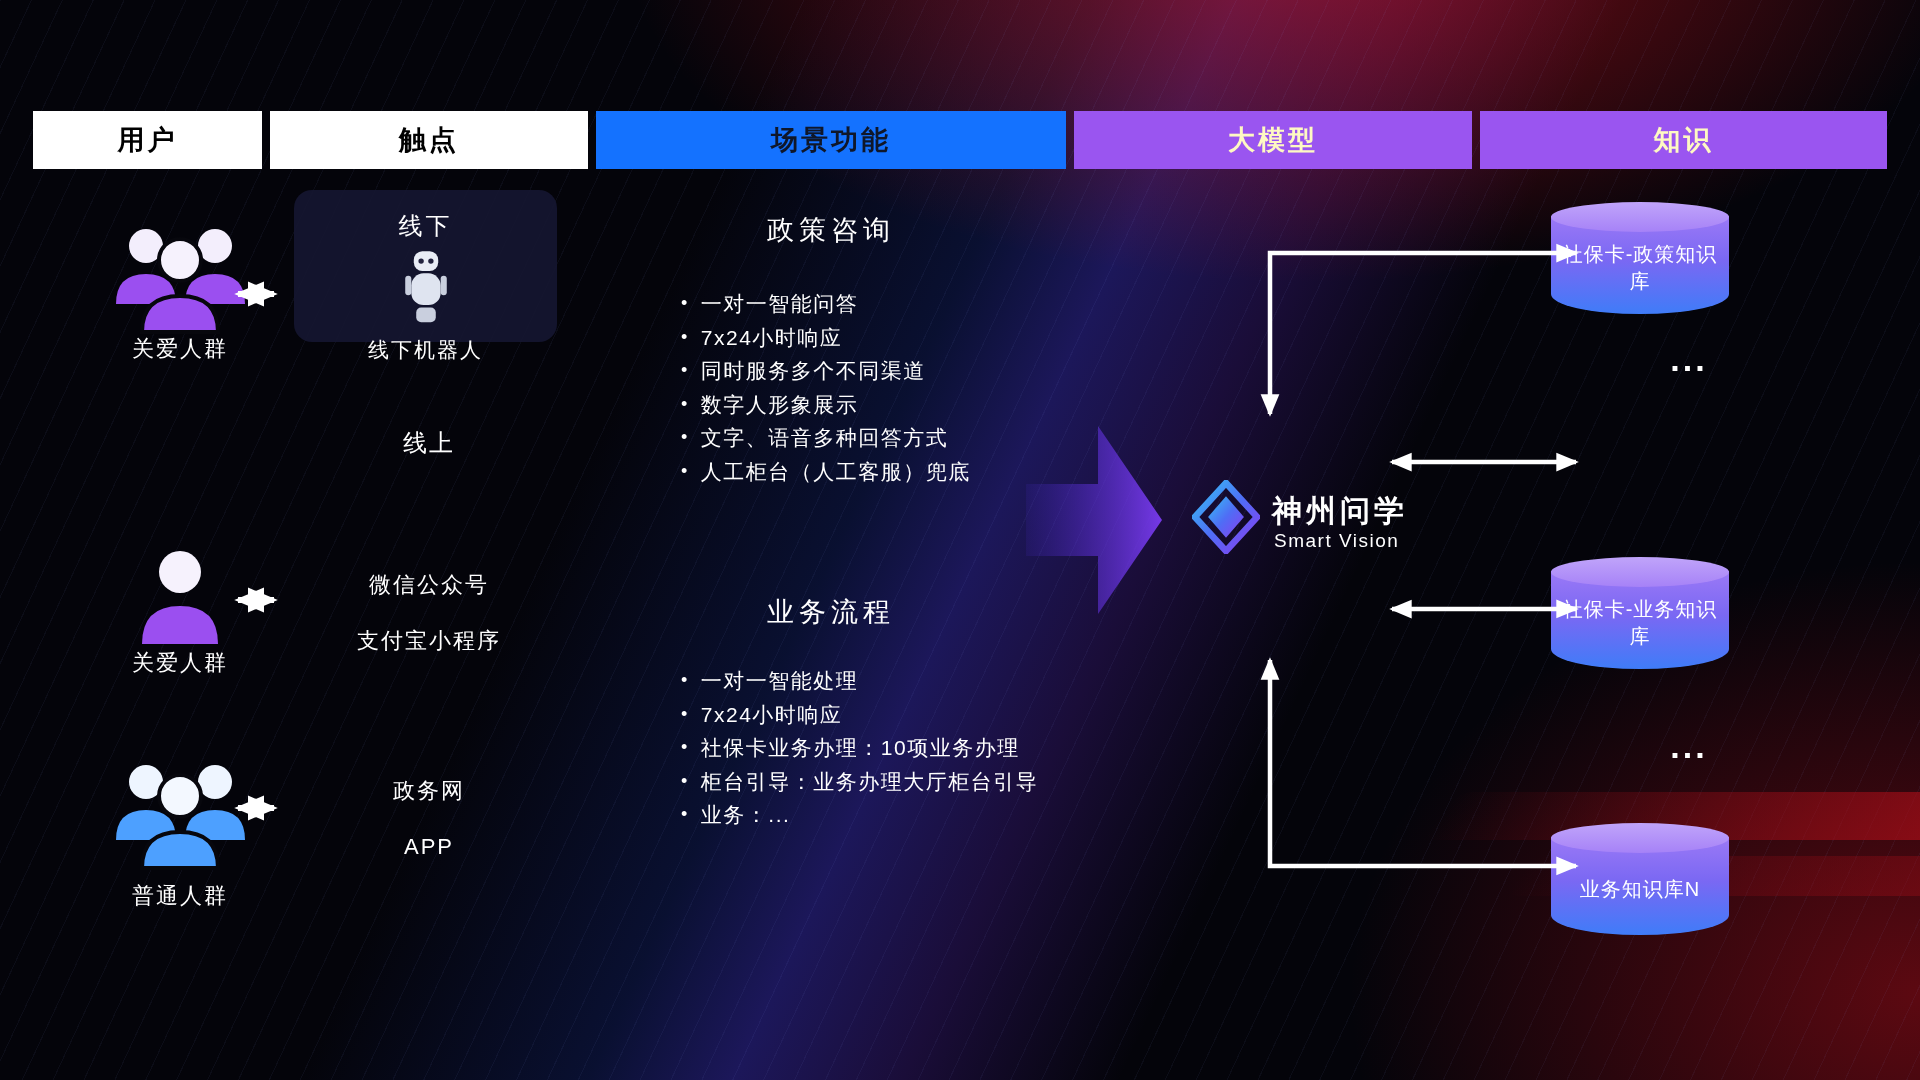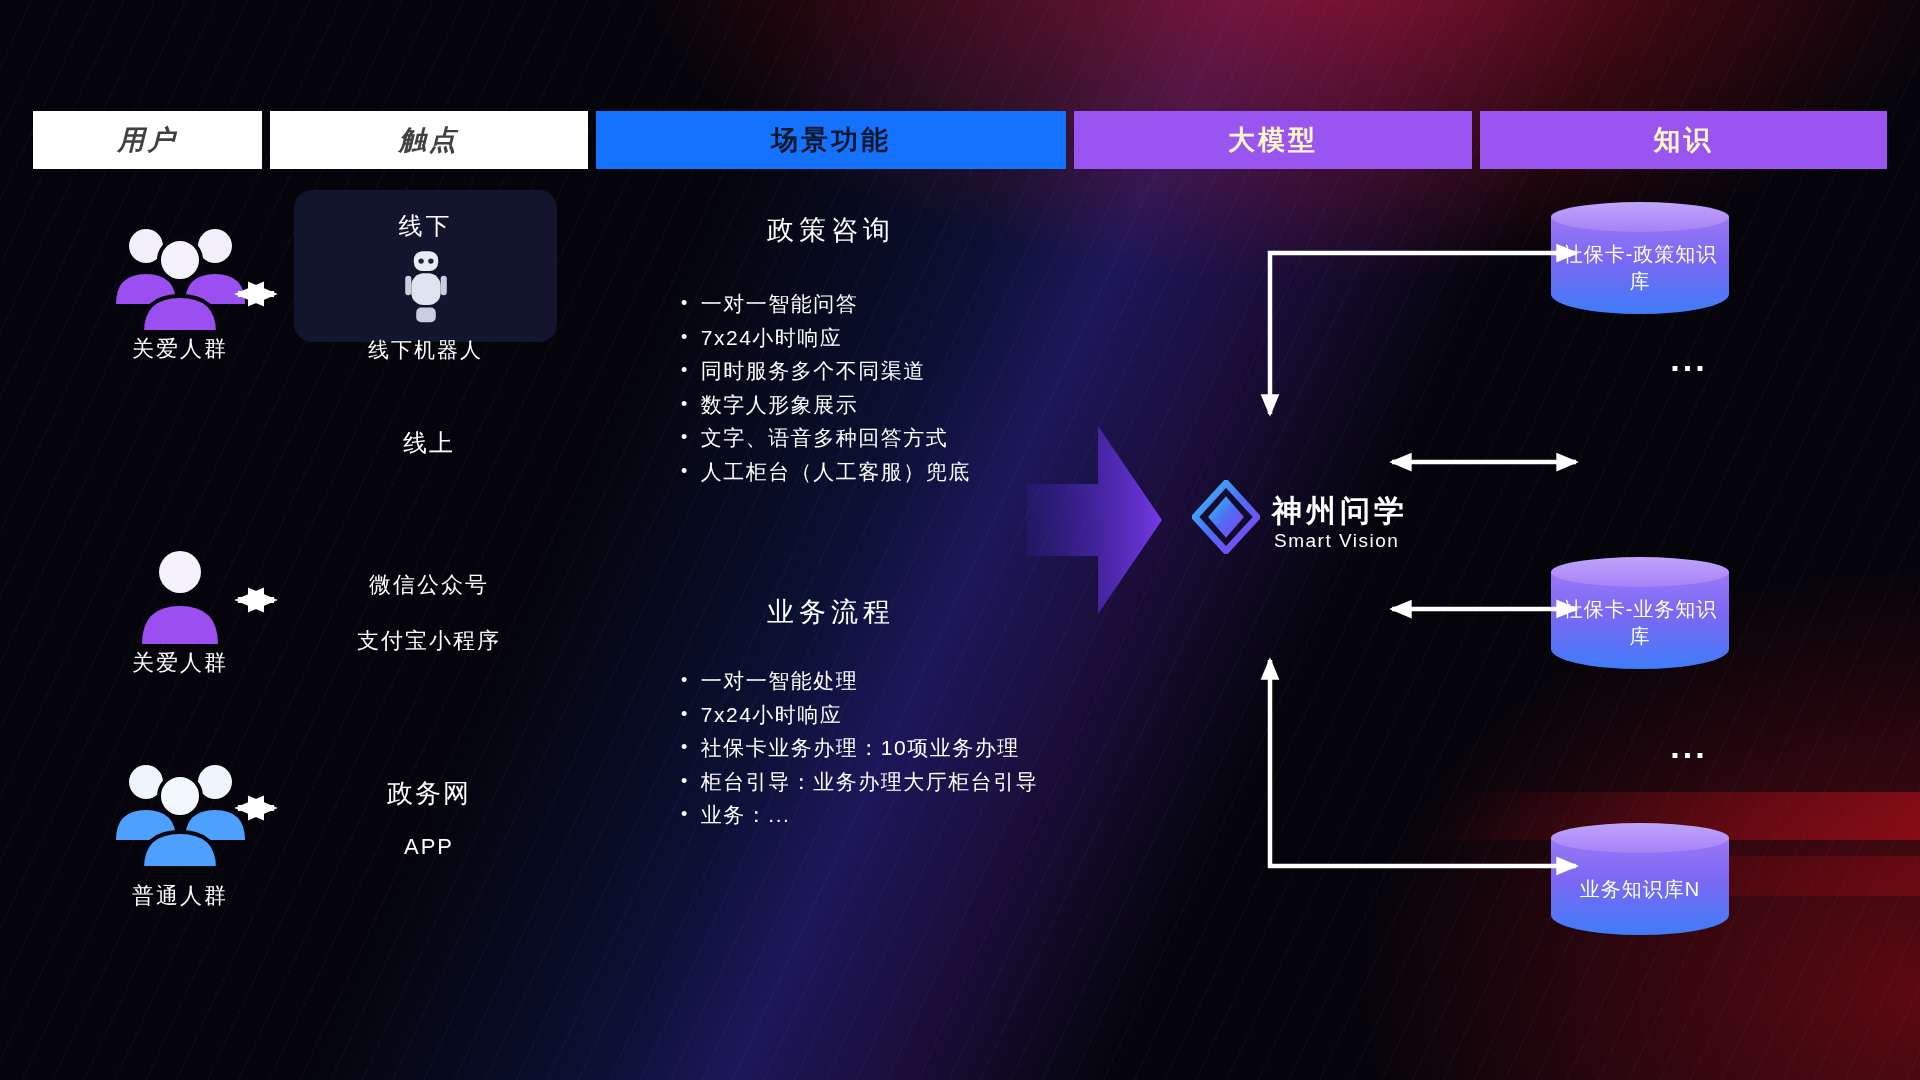--- a/index.html
+++ b/index.html
@@ -18,21 +18,21 @@
     background:repeating-linear-gradient(115deg, rgba(140,160,255,.055) 0 1px, transparent 1px 28px);
   }
   .chev { position:absolute; transform:skewX(-38deg); border-radius:14px; pointer-events:none; }
   .chev1 { left:1440px; top:792px; width:520px; height:48px;
            background:linear-gradient(90deg, rgba(140,12,22,0), rgba(168,14,24,.72)); }
   .chev2 { left:1520px; top:856px; width:470px; height:40px;
            background:linear-gradient(90deg, rgba(120,10,18,0), rgba(150,12,22,.5)); }
 
   .hdr { position:absolute; top:111px; height:58px; display:flex; align-items:center;
          justify-content:center; font-size:27px; font-weight:bold; letter-spacing:3px; }
-  .hdr-white { background:#ffffff; color:#404040;font-style:italic; }
+  .hdr-white { background:#ffffff; color:#000000; }
   .hdr-blue  { background:#1472ff; color:#0f172a; }
   .hdr-purple{ background:#9a55f0; color:#fef9c3; }
 
   .icon-abs { position:absolute; }
   .ulabel { position:absolute; width:200px; text-align:center; font-size:22px; letter-spacing:2px; }
 
   .tp-card { position:absolute; left:294px; top:190px; width:263px; height:152px;
              background:rgba(22,23,50,.88); border-radius:18px; }
   .tp-card-title { position:absolute; left:0; top:20px; width:100%; text-align:center;
                    font-size:24px; letter-spacing:3px; }
@@ -114,21 +114,21 @@
       <rect x="1" y="22" width="5" height="16" rx="2.5" fill="#c9cfde"></rect>
       <rect x="30" y="22" width="5" height="16" rx="2.5" fill="#c9cfde"></rect>
       <rect x="10" y="48" width="16" height="12" rx="4" fill="#c9cfde"></rect>
     </svg>
     <div class="tp-card-sub">线下机器人</div>
   </div>
 
   <div class="tp-text" style="top:427px;font-size:24px">线上</div>
   <div class="tp-text" style="top:570px;font-size:22px">微信公众号</div>
   <div class="tp-text" style="top:626px;font-size:22px">支付宝小程序</div>
-  <div class="tp-text" style="top:776px;font-size:26px">政务网</div>
+  <div class="tp-text" style="top:776px;font-size:22px">政务网</div>
   <div class="tp-text" style="top:834px;font-size:22px">APP</div>
 
   <div class="sc-title" style="top:212px">政策咨询</div>
   <div class="bullets" style="left:681px;top:288px">
     <div class="bullet">一对一智能问答</div>
     <div class="bullet">7x24小时响应</div>
     <div class="bullet">同时服务多个不同渠道</div>
     <div class="bullet">数字人形象展示</div>
     <div class="bullet">文字、语音多种回答方式</div>
     <div class="bullet">人工柜台（人工客服）兜底</div>

